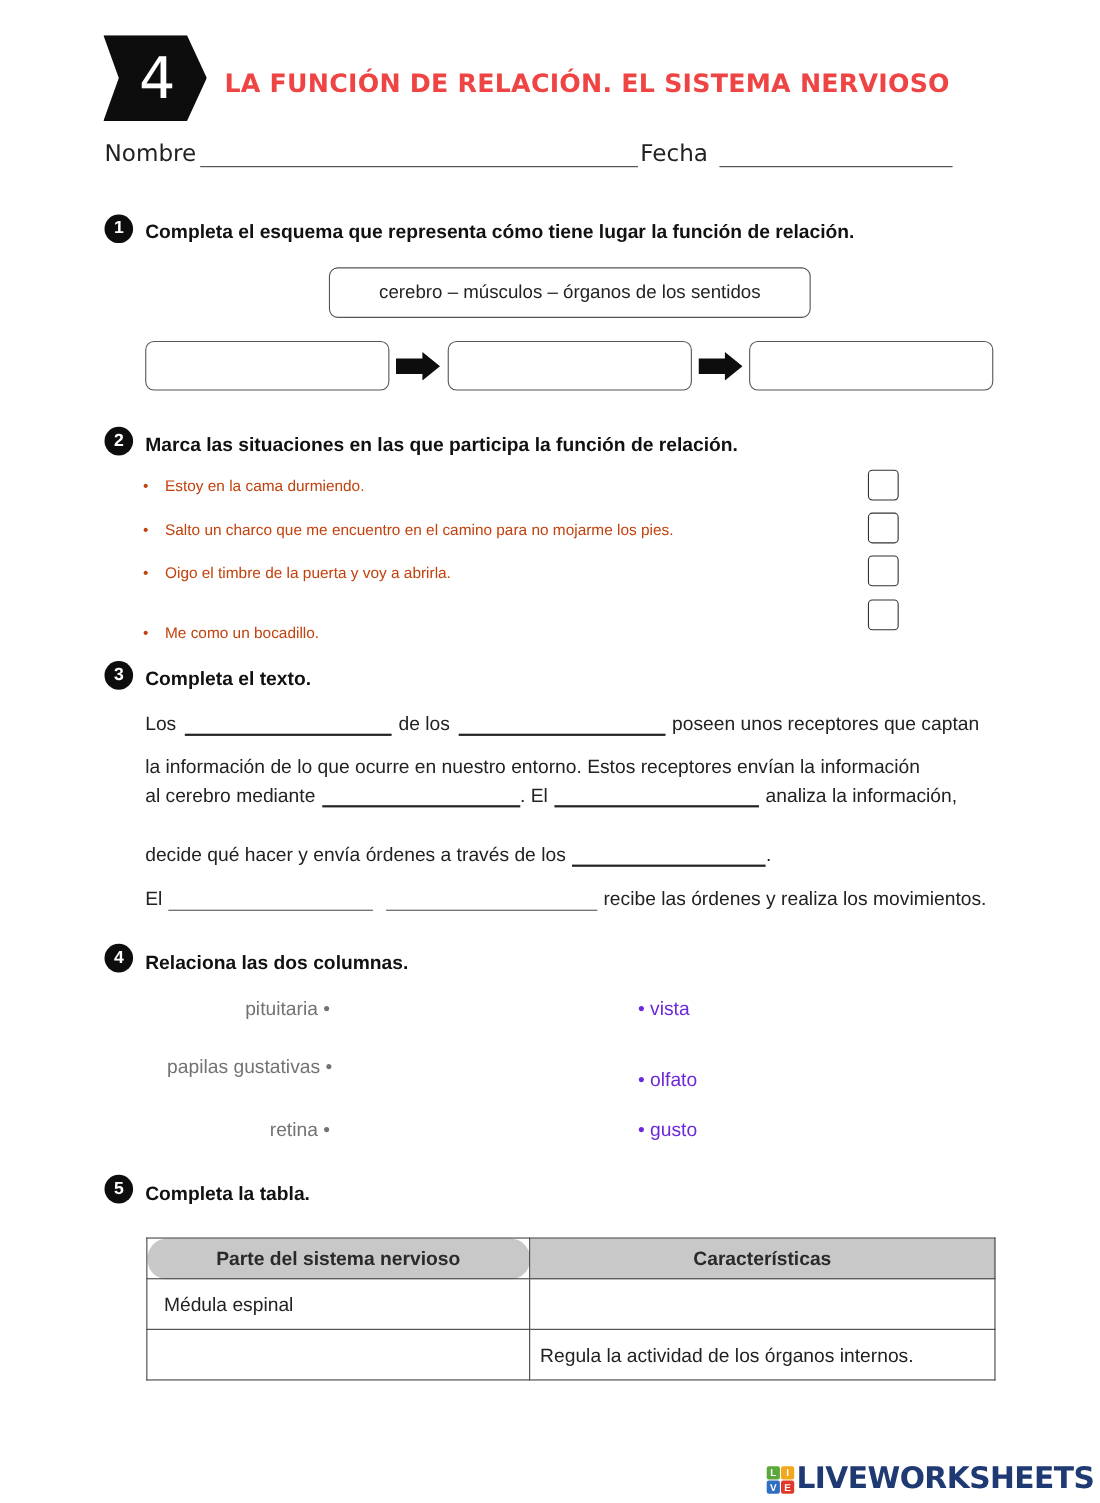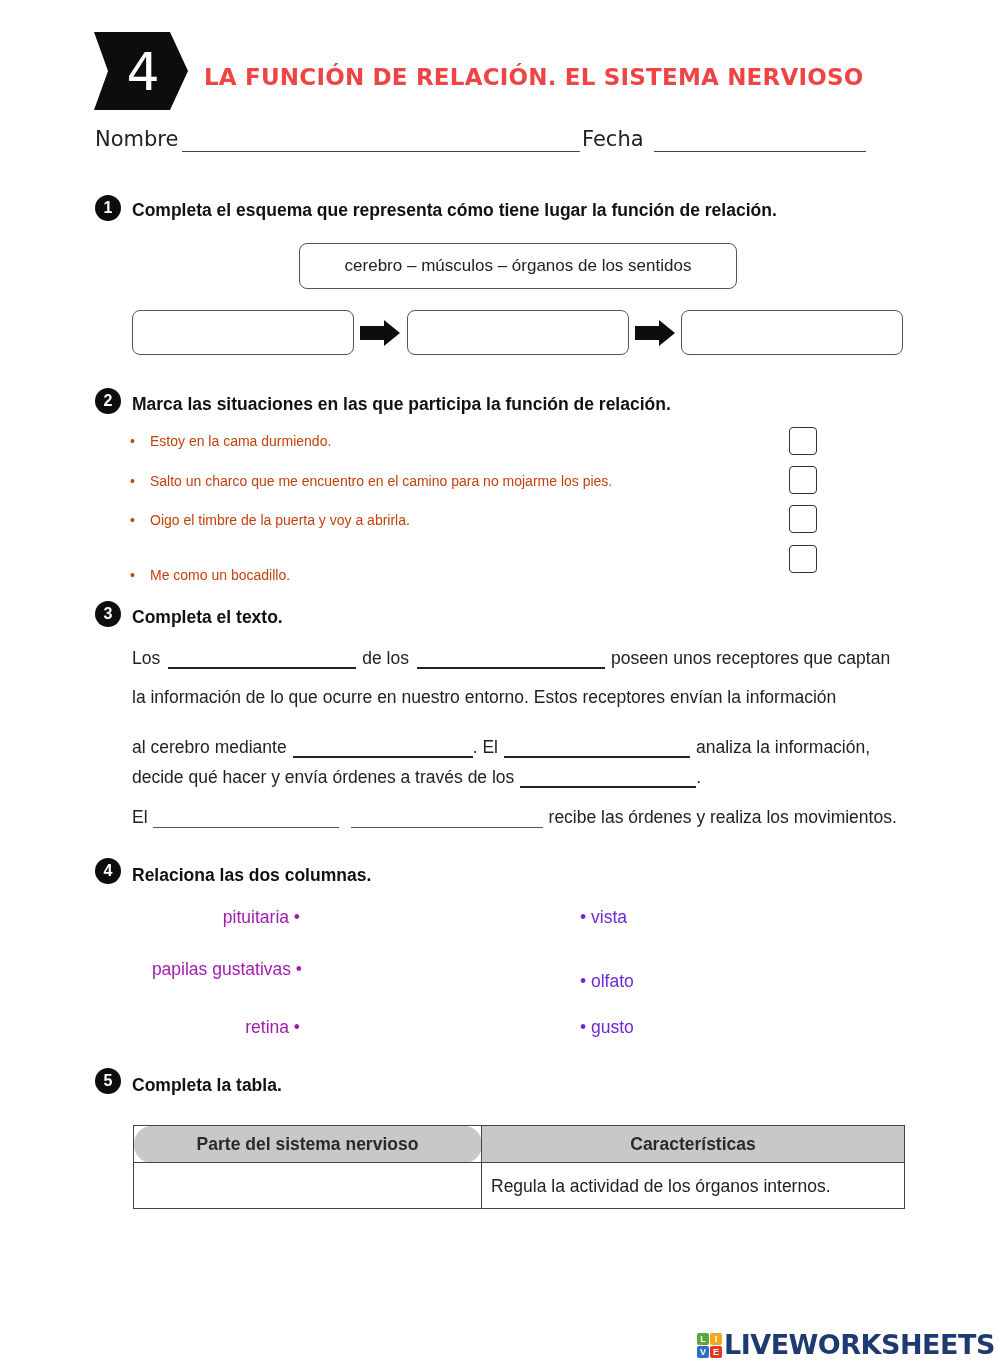--- a/index.html
+++ b/index.html
@@ -33,21 +33,21 @@
     .sit-item { left: 130px; font-size: 14px; color: #c2410c; white-space: nowrap; }
     .sit-item .bullet { display: inline-block; width: 20px; }
     .checkbox { left: 789px; width: 28px; height: 28px; border: 1.6px solid #333; border-radius: 4px; background: #fff; }
 
     
     .txt-line { left: 132px; font-size: 17.5px; color: #222; white-space: nowrap; display: flex; align-items: flex-end; height: 22px; }
     .blank { display: inline-block; border-bottom: 2px solid #222; height: 18px; margin: 0 6px; }
     .blank.thin { border-bottom: 1.5px solid #555; }
 
     
-    .match-left { font-size: 17.5px; color: #a21caf; white-space: nowrap; }
+    .match-left { font-size: 17.5px; color: #737373; white-space: nowrap; }
     .match-right { font-size: 17.5px; color: #6d28d9; white-space: nowrap; }
 
     
     .tbl { left: 133px; top: 1125px; width: 772px; border-collapse: collapse; }
     .tbl th { background: #c8c8c8; font-size: 17.5px; font-weight: bold; color: #2a2a2a; height: 37px; border: 1.5px solid #444; text-align: center; }
     .tbl td { font-size: 17.5px; color: #222; border: 1.5px solid #444; height: 46px; padding-left: 15px; padding-top: 2px; }
     .tbl td.c2 { padding-left: 9px; }
 
     
     .logo { left: 697px; top: 1331px; height: 28px; display: flex; align-items: center; }
@@ -104,21 +104,21 @@
 <div class="abs txt-line" style="top:647px;">
   <span>Los</span>
   <span class="blank" style="width:188px;margin-left:8px;"></span>
   <span>de los</span>
   <span class="blank" style="width:188px;margin-left:8px;"></span>
   <span>poseen unos receptores que captan</span>
 </div>
 <div class="abs txt-line" style="top:686px;">
   <span>la información de lo que ocurre en nuestro entorno. Estos receptores envían la información</span>
 </div>
-<div class="abs txt-line" style="top:736px;text-align:right;">
+<div class="abs txt-line" style="top:712px;text-align:right;">
   <span>al cerebro mediante</span>
   <span class="blank" style="width:180px;margin-right:0;"></span>
   <span>. El</span>
   <span class="blank" style="width:186px;"></span>
   <span>analiza la información,</span>
 </div>
 <div class="abs txt-line" style="top:766px;">
   <span>decide qué hacer y envía órdenes a través de los</span>
   <span class="blank" style="width:176px;margin-right:0;"></span>
   <span>.</span>
@@ -146,20 +146,24 @@
 
 <table class="abs tbl">
   <thead>
     <tr>
       <th style="width:348px;border-radius:18px;">Parte del sistema nervioso</th>
       <th>Características</th>
     </tr>
   </thead>
   <tbody>
     <tr>
+      <td>Médula espinal</td>
+      <td class="c2"></td>
+    </tr>
+    <tr>
       <td></td>
       <td class="c2">Regula la actividad de los órganos internos.</td>
     </tr>
   </tbody>
 </table>
 
 <div class="abs logo">
   <div class="logo-grid">
     <span style="background:#5aa83a;">L</span>
     <span style="background:#f2a81d;">I</span>

